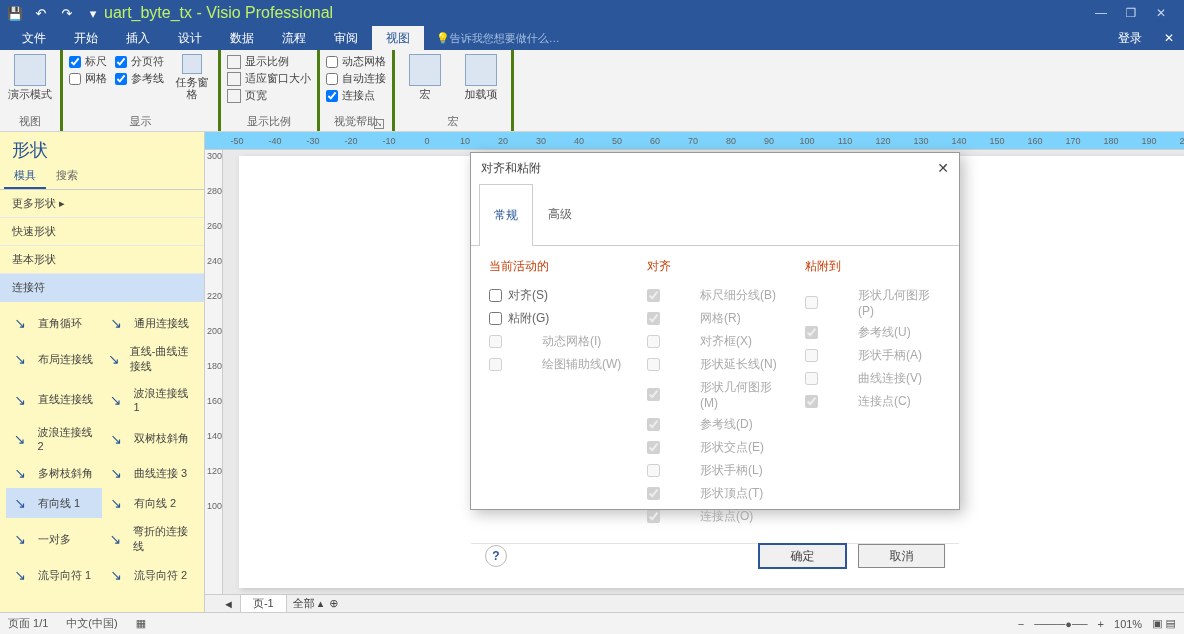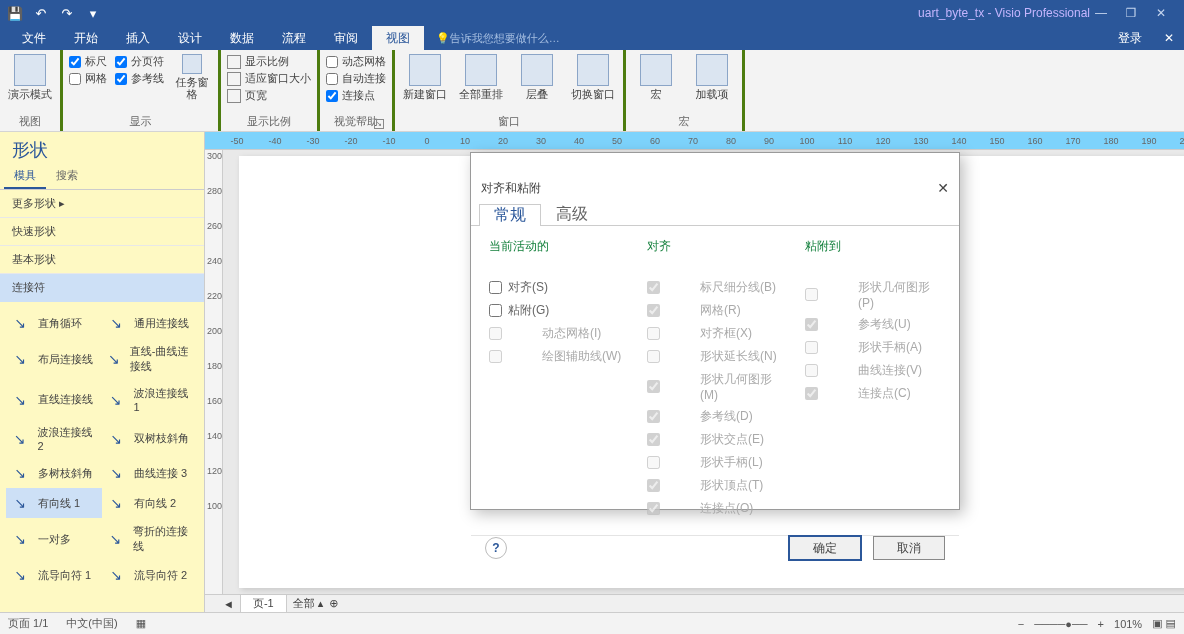--- a/index.html
+++ b/index.html
@@ -2,21 +2,21 @@
 <html><head>
 <meta charset="utf-8">
 <style>
 * { box-sizing: border-box; margin: 0; padding: 0; font-family: "Microsoft YaHei", "Segoe UI", sans-serif; }
 body { width: 1184px; height: 634px; background: #e6e6e6; overflow: hidden; font-size: 12px; color: #444; position: relative; }
 
 
 .titlebar { height: 26px; background: #2b579a; color: #fff; display: flex; align-items: center; padding: 0 4px; }
 .qat { display: flex; align-items: center; gap: 4px; }
 .qat-btn { width: 22px; height: 22px; display: flex; align-items: center; justify-content: center; color: #fff; font-size: 13px; }
-.title-center { flex: 1; text-align: right; color: #c4b5fd; font-size: 12px; }
+.title-center { flex: 1; text-align: left; color: #bef264; font-size: 16px; }
 .win-controls { display: flex; gap: 8px; padding-right: 8px; color: #c6d6ef; }
 .win-btn { width: 22px; text-align: center; }
 
 
 .tabbar { height: 24px; background: #2b579a; display: flex; align-items: stretch; padding-left: 8px; }
 .tab { padding: 0 14px; color: #fff; font-size: 12px; display: flex; align-items: center; }
 .tab.active { background: #f3f3f3; color: #2b579a; }
 .tell-me { flex: 1; color: #a4bde0; padding-left: 12px; display: flex; align-items: center; font-size: 11px; }
 .signin { color: #fff; padding: 0 12px; display: flex; align-items: center; }
 .close-x { width: 30px; color: #fff; display:flex; align-items:center; justify-content:center; }
@@ -56,34 +56,34 @@
 .ruler-v .tick { font-size:9px; color:#666; padding:1px 2px; text-align:right; }
 .canvas-body { flex:1; margin-left:18px; background:#e9e9e9; position:relative; }
 .page-paper { position:absolute; left:16px; top:6px; right:16px; bottom:6px; background:#fff; box-shadow:2px 2px 6px rgba(0,0,0,.15); }
 .hscroll { height:18px; background:#f0f0f0; border-top:1px solid #ccc; display:flex; align-items:center; padding-left:18px; gap:6px; font-size:11px; }
 .page-tab { background:#fff; border:1px solid #ccc; padding:1px 12px; }
 .status { height:22px; background:#f3f3f3; border-top:1px solid #ccc; display:flex; align-items:center; padding:0 8px; font-size:11px; color:#555; gap:18px; }
 .status-right { margin-left:auto; display:flex; align-items:center; gap:10px; }
 
 
 .dialog { position:absolute; left:470px; top:152px; width:490px; height:358px; background:#fff; border:1px solid #9a9a9a; box-shadow:4px 4px 14px rgba(0,0,0,.25); display:flex; flex-direction:column; }
-.dlg-title { height:30px; display:flex; align-items:center; padding:12px 10px; font-size:12px;margin-top:20px; }
+.dlg-title { height:30px; display:flex; align-items:center; padding:12px 10px; font-size:12px; }
 .dlg-close { margin-left:auto; font-size:14px; }
 .dlg-tabs { display:flex; border-bottom:1px solid #ccc; padding:0 8px; }
-.dlg-tab { padding:0 14px; font-size:16px; color:#666; border:1px solid transparent; border-bottom:none; }
+.dlg-tab { padding:22px 14px; font-size:12px; color:#666; border:1px solid transparent; border-bottom:none; }
 .dlg-tab.active { border-color:#ccc; background:#fff; color:#2b579a; position:relative; top:1px; }
 .dlg-body { flex:1; padding:12px 18px; display:flex; gap:22px; }
 .dlg-col { flex:1; }
-.dlg-col h4 { font-size:12px; font-weight:normal; color:#15803d; margin-bottom:24px; }
+.dlg-col h4 { font-size:12px; font-weight:normal; color:#c2410c; margin-bottom:12px; }
 .dlg-chk { display:flex; align-items:center; gap:6px; font-size:12px; color:#666; margin-bottom:6px; }
 .dlg-chk input { width:13px; height:13px; }
 .dlg-chk.dis { color:#aaa;gap:40px; }
 .dlg-footer { height:46px; border-top:1px solid #e4e4e4; display:flex; align-items:center; padding:0 14px; gap:12px; }
 .help-btn { width:22px; height:22px; border:1px solid #bbb; border-radius:11px; display:flex; align-items:center; justify-content:center; color:#2b579a; font-weight:bold; }
-.dlg-btn { width:72px; height:24px; border:1px solid #888; background:#f0f0f0; display:flex; align-items:center; justify-content:center; }
+.dlg-btn { width:87px; height:24px; border:1px solid #888; background:#f0f0f0; display:flex; align-items:center; justify-content:center; }
 .dlg-btn.primary { border:1px solid #2b579a; outline:1px solid #2b579a; }
 
 
 .anno { position:absolute; pointer-events:none; }
 </style>
 </head>
 <body>
 
 <div class="titlebar">
   <div class="qat">
@@ -185,41 +185,20 @@
             <input type="checkbox" style="">
             <span>自动连接</span>
           </label>
         <label class="chk">
             <input type="checkbox" checked="" style="">
             <span>连接点</span>
           </label>
       </div>
     </div>
     <div class="ribbon-label"><span>视觉帮助</span><div class="dialog-launcher">↘</div></div>
-  </div>
-  <div class="ribbon-group">
-    <div class="ribbon-content">
-      <div class="big-btn">
-          <div class="ico"></div>
-          <div class="lbl">新建窗口</div>
-        </div>
-      <div class="big-btn">
-          <div class="ico"></div>
-          <div class="lbl">全部重排</div>
-        </div>
-      <div class="big-btn">
-          <div class="ico"></div>
-          <div class="lbl">层叠</div>
-        </div>
-      <div class="big-btn">
-          <div class="ico"></div>
-          <div class="lbl">切换窗口</div>
-        </div>
-    </div>
-    <div class="ribbon-label">窗口</div>
   </div>
   <div class="ribbon-group">
     <div class="ribbon-content">
       <div class="big-btn">
           <div class="ico"></div>
           <div class="lbl">宏</div>
         </div>
       <div class="big-btn">
           <div class="ico"></div>
           <div class="lbl">加载项</div>

